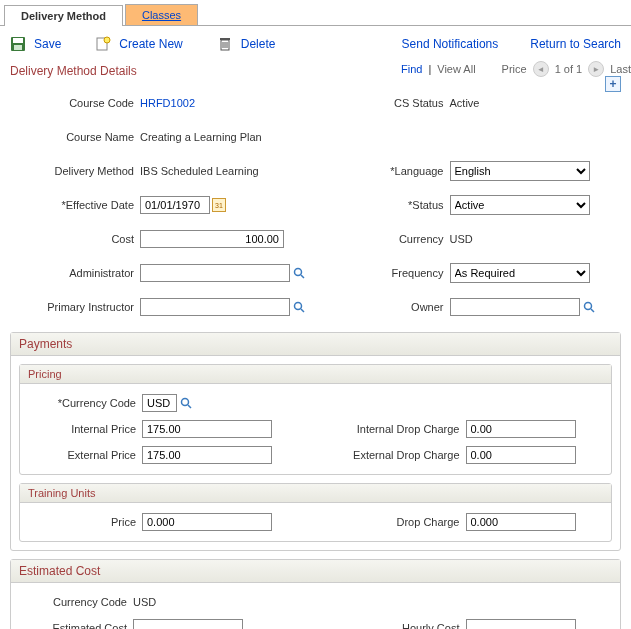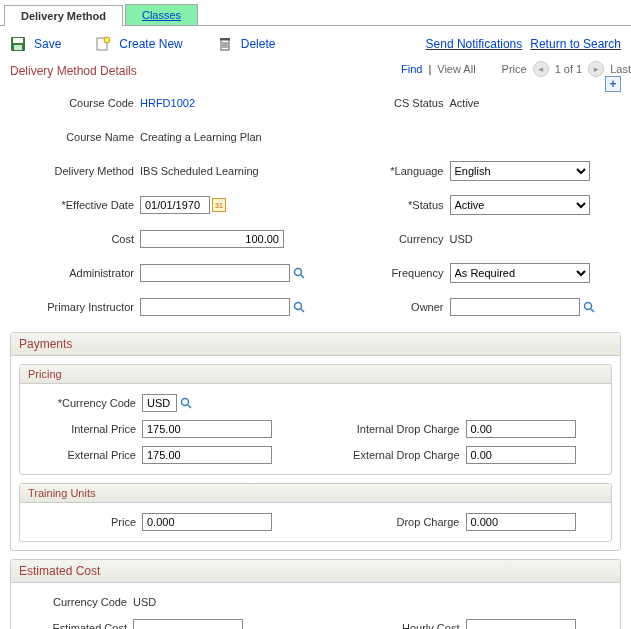--- a/index.html
+++ b/index.html
@@ -29,34 +29,34 @@
     font-size: 11px;
     position: relative;
   }
   .tab.active {
     font-weight: bold;
     background: #fff;
     border-top: 1px solid #aaa;
     top: 1px;
   }
   .tab.inactive {
-    background: #86efac;
+    background: #fdba74;
     color: #0044cc;
     text-decoration: underline;
   }
   .toolbar {
     display: flex;
     align-items: center;
     padding: 10px 10px 6px 10px;
     gap: 8px;
     font-size: 12px;
   }
   .toolbar a { color: #0044cc; text-decoration: none; cursor: pointer; }
   .toolbar .spacer { flex: 0 0 18px; }
-  .toolbar .right { margin-left: auto; display:flex; gap:8px;text-decoration:underline; }
+  .toolbar .right { margin-left: auto; display:flex; gap:32px; }
   .icon-box { width:16px; height:16px; display:inline-flex; align-items:center; justify-content:center; }
   .section-title {
     color: #a13e3e;
     font-size: 12px;
     padding: 6px 10px 2px 10px;
   }
   .section-title-row {
     display:flex; align-items:center;
   }
   .nav-links {

